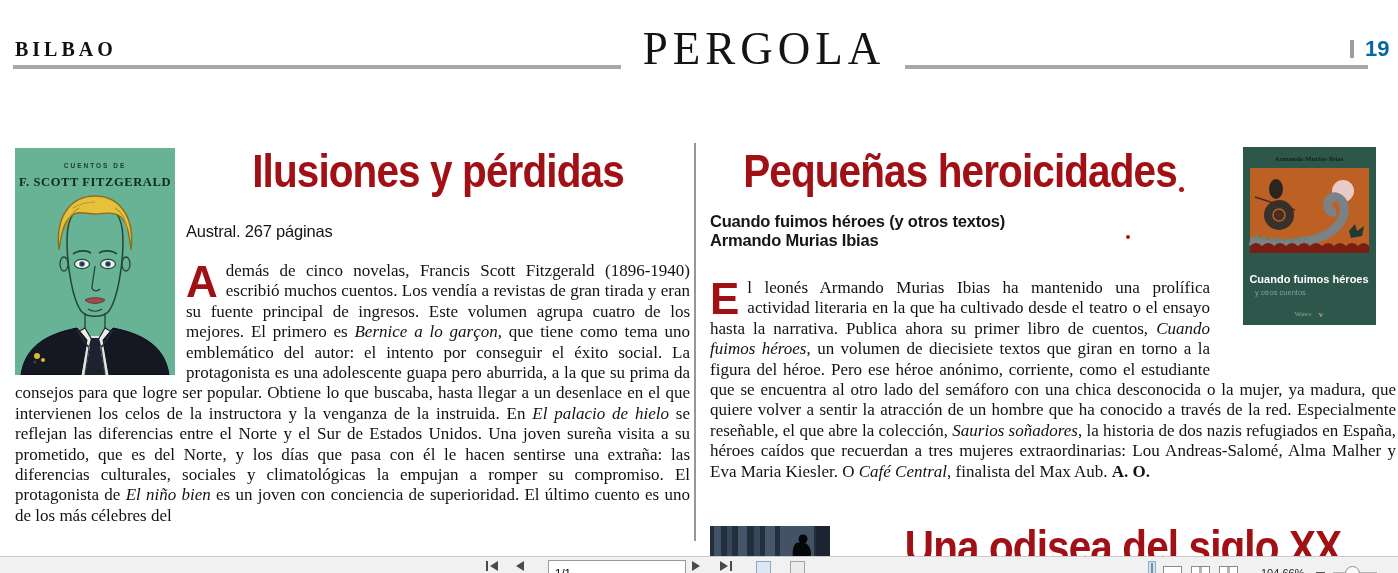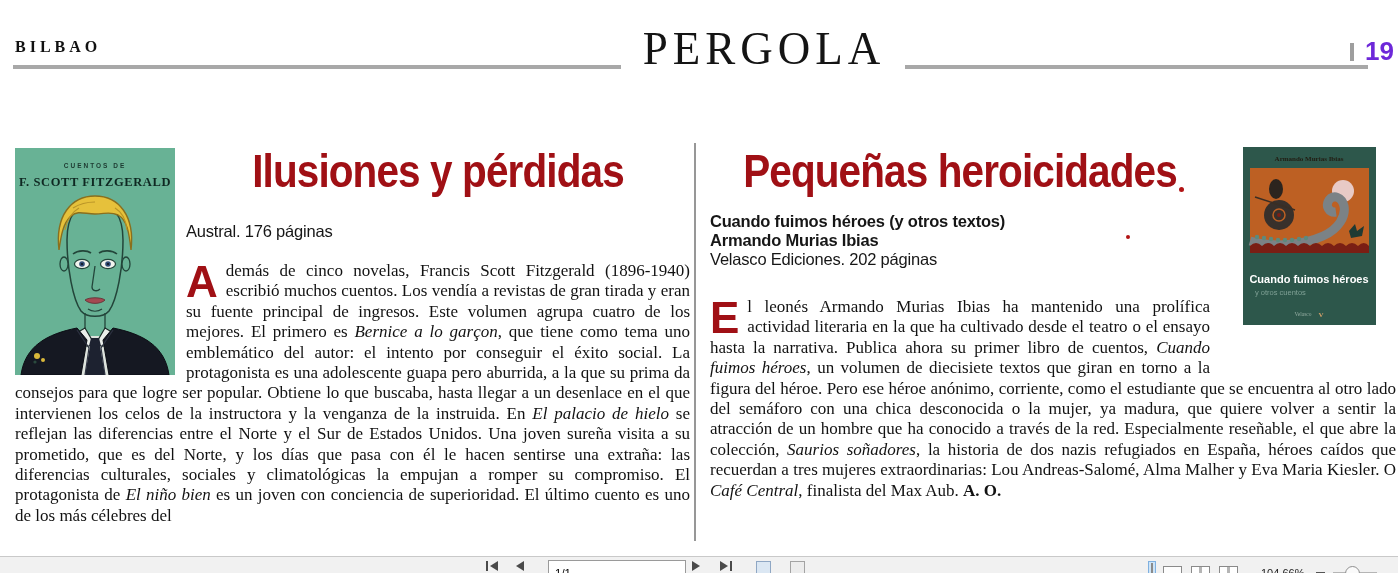--- a/index.html
+++ b/index.html
@@ -1,30 +1,30 @@
 <!DOCTYPE html>
 <html><head>
 <meta charset="utf-8">
 <style>
   html,body{margin:0;padding:0;background:#fff;}
   .page{position:relative;width:1398px;height:573px;overflow:hidden;background:#fff;
         font-family:"Liberation Sans",sans-serif;}
 
   
   .section-name{position:absolute;left:15px;top:38px;font-family:"Liberation Serif",serif;
-                font-weight:bold;font-size:16px;letter-spacing:4px;color:#111;}
+                font-weight:bold;font-size:20px;letter-spacing:4px;color:#111;}
   .rule{position:absolute;height:4px;background:#a8a8a8;top:65px;}
   .rule-left{left:13px;width:608px;}
   .rule-right{left:905px;width:463px;}
   .masthead-logo{position:absolute;left:618px;top:22px;width:292px;text-align:center;
                  font-family:"Liberation Serif",serif;font-size:45px;font-weight:500;
                  letter-spacing:5px;color:#141414;transform:scaleY(1.04);}
   .page-no{position:absolute;left:1350px;top:36px;display:flex;align-items:center;}
   .page-no .vbar{display:inline-block;width:4px;height:18px;background:#9e9e9e;margin-right:11px;}
-  .page-no .num{font-size:26px;font-weight:bold;color:#6d28d9;}
+  .page-no .num{font-size:22px;font-weight:bold;color:#0369a1;}
 
   
   .col-divider{position:absolute;left:694px;top:143px;width:2px;height:398px;background:#979797;}
 
   
   .article{position:absolute;top:146px;}
   .article-left{left:15px;width:675px;}
   .article-right{left:710px;width:686px;}
 
   .headline{margin:0;font-size:46px;line-height:50px;font-weight:bold;color:#a01015;
@@ -130,21 +130,21 @@
         <path d="M154,227 C150,198 128,186 98,180 L88,192 L94,227 Z" fill="#151822" stroke="#0b0d14" stroke-width="1"></path>
         <path d="M62,182 L74,200 L70,227" stroke="#2c3140" stroke-width="1.2" fill="none"></path>
         <path d="M98,182 L86,200 L90,227" stroke="#2c3140" stroke-width="1.2" fill="none"></path>
         <circle cx="22" cy="208" r="3" fill="#d9b83a"></circle>
           <circle cx="28" cy="212" r="2" fill="#d9b83a"></circle>
           <circle cx="20" cy="214" r="1.6" fill="#2b4a3e"></circle>
       </svg>
     </div>
     <h1 class="headline">Ilusiones y pérdidas</h1>
     <div class="meta">
-      <div>Austral. 176 páginas</div>
+      <div>Austral. 267 páginas</div>
     </div>
     <p class="body-text"><span class="dropcap">A</span><span><span>demás de cinco novelas, Francis Scott Fitzgerald (1896-1940) escribió muchos cuentos. Los vendía a revistas de gran tirada y eran su fuente principal de ingresos. Este volumen agrupa cuatro de los mejores. El primero es </span><i>Bernice a lo garçon</i><span>, que tiene como tema uno emblemático del autor: el intento por conseguir el éxito social. La protagonista es una adolescente guapa pero aburrida, a la que su prima da consejos para que logre ser popular. Obtiene lo que buscaba, hasta llegar a un desenlace en el que intervienen los celos de la instructora y la venganza de la instruida. En </span><i>El palacio de hielo</i><span> se reflejan las diferencias entre el Norte y el Sur de Estados Unidos. Una joven sureña visita a su prometido, que es del Norte, y los días que pasa con él le hacen sentirse una extraña: las diferencias culturales, sociales y climatológicas la empujan a romper su compromiso. El protagonista de </span><i>El niño bien</i><span> es un joven con conciencia de superioridad. El último cuento es uno de los más célebres del</span></span></p>
   </section>
 
   <section class="article article-right">
     <div class="heroes-slot">
       <div class="heroes-cover">
         <svg width="133" height="178" viewBox="0 0 133 178">
           <rect x="0" y="0" width="133" height="178" fill="#2d574b"></rect>
           <text x="66" y="14" text-anchor="middle" font-family="Liberation Serif,serif" font-size="7" font-weight="bold" fill="#221c12">Armando Murias Ibias</text>
@@ -170,28 +170,45 @@
           <text x="12" y="148" font-family="Liberation Sans,sans-serif" font-size="7.5" fill="#7fa095">y otros cuentos</text>
           <text x="60" y="169" text-anchor="middle" font-family="Liberation Serif,serif" font-size="5.5" fill="#93aca1">Velasco</text>
           <text x="78" y="170" text-anchor="middle" font-family="Liberation Serif,serif" font-size="7" font-weight="bold" fill="#d1a06a">V</text>
         </svg>
       </div>
     </div>
     <h1 class="headline">Pequeñas heroicidades</h1>
     <div class="meta">
       <div class="bold">Cuando fuimos héroes (y otros textos)</div>
       <div class="bold">Armando Murias Ibias</div>
-      <div>Velasco Ediciones. 202 páginas</div>
     </div>
     <p class="body-text"><span class="dropcap">E</span><span><span>l leonés Armando Murias Ibias ha mantenido una prolífica actividad literaria en la que ha cultivado desde el teatro o el ensayo hasta la narrativa. Publica ahora su primer libro de cuentos, </span><i>Cuando fuimos héroes</i><span>, un volumen de diecisiete textos que giran en torno a la figura del héroe. Pero ese héroe anónimo, corriente, como el estudiante que se encuentra al otro lado del semáforo con una chica desconocida o la mujer, ya madura, que quiere volver a sentir la atracción de un hombre que ha conocido a través de la red. Especialmente reseñable, el que abre la colección, </span><i>Saurios soñadores</i><span>, la historia de dos nazis refugiados en España, héroes caídos que recuerdan a tres mujeres extraordinarias: Lou Andreas-Salomé, Alma Malher y Eva Maria Kiesler. O </span><i>Café Central</i><span>, finalista del Max Aub. </span><b>A. O.</b></span></p>
   </section>
 
   <span class="speck speck-1"></span>
   <span class="speck speck-2"></span>
 
+  <section class="article-third">
+    <div class="third-thumb">
+      <svg width="120" height="42" viewBox="0 0 120 42">
+        <rect x="0" y="0" width="120" height="42" fill="#242f3e"></rect>
+        <rect x="4" y="0" width="7" height="42" fill="#46586d" opacity="0.85"></rect>
+        <rect x="17" y="0" width="5" height="42" fill="#3a4a5e" opacity="0.9"></rect>
+        <rect x="28" y="0" width="9" height="42" fill="#4c5f75" opacity="0.8"></rect>
+        <rect x="44" y="0" width="6" height="42" fill="#394a5e" opacity="0.9"></rect>
+        <rect x="55" y="0" width="10" height="42" fill="#51657c" opacity="0.75"></rect>
+        <rect x="70" y="0" width="34" height="42" fill="#61758c" opacity="0.5"></rect>
+        <circle cx="93" cy="13" r="4.5" fill="#05070a"></circle>
+        <path d="M86,17 C96,14 101,20 101,28 L98,38 L84,38 C82,28 82,21 86,17 Z" fill="#05070a"></path>
+        <path d="M85,38 L84,42 M98,38 L99,42" stroke="#05070a" stroke-width="2"></path>
+        <rect x="106" y="0" width="14" height="42" fill="#1b2430"></rect>
+      </svg>
+    </div>
+    <h1 class="headline">Una odisea del siglo XX</h1>
+  </section>
 
   <div class="toolbar">
     <div class="tb" style="left:486px;" title="">
       <span class="tb-bar"></span>
         <span class="tri-l"></span>
     </div>
     <div class="tb" style="left:516px;">
       <span class="tri-l"></span>
     </div>
     <input class="page-box" value="1/1" style="">

